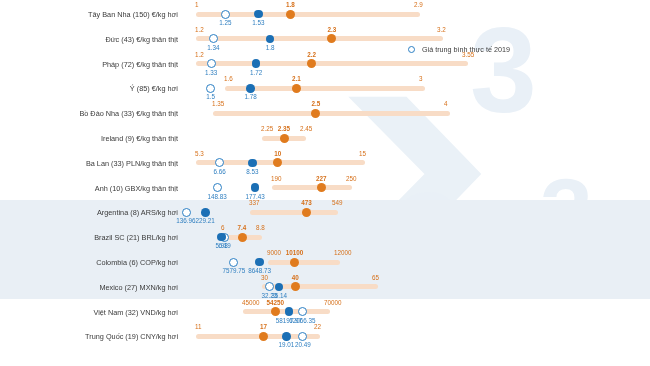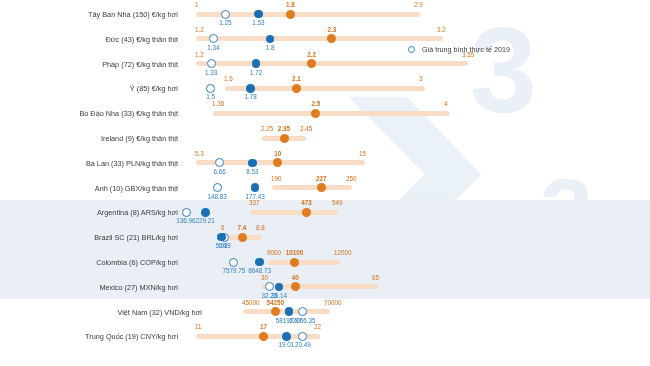--- a/index.html
+++ b/index.html
@@ -193,21 +193,21 @@
       <div class="pt hollow" style="width: 9px; height: 9px; left: 264.891px; top: 282.3px;"></div>
       <div class="pt blue" style="width: 8.5px; height: 8.5px; left: 274.785px; top: 282.55px;"></div>
       <div class="pt orange" style="width: 9px; height: 9px; left: 290.643px; top: 282.3px;"></div>
       <div class="vlab top-orange" style="top: 274.8px; left: 261px;">30</div>
       <div class="vlab top-orange bold" style="top: 274.8px; left: 281.143px; width: 28px; text-align: center;">40</div>
       <div class="vlab top-orange" style="top: 274.8px; left: 372px;">65</div>
       <div class="vlab bot-blue" style="top: 292.8px; left: 255.391px; width: 28px; text-align: center;">32.23</div>
       <div class="vlab bot-blue" style="top: 292.8px; left: 265.035px; width: 28px; text-align: center;">35.14</div>
     </div>
     <div class="row" style="top: 0px;">
-      <div class="rowlabel" style="top: 307.6px; margin-left: 24px;">Việt Nam (32) VND/kg hơi</div>
+      <div class="rowlabel" style="top: 307.6px;">Việt Nam (32) VND/kg hơi</div>
       <div class="track" style="left: 243px; top: 309.1px; width: 87px;"></div>
       <div class="pt hollow" style="width: 9px; height: 9px; left: 297.891px; top: 307.1px;"></div>
       <div class="pt blue" style="width: 8.5px; height: 8.5px; left: 284.679px; top: 307.35px;"></div>
       <div class="pt orange" style="width: 9px; height: 9px; left: 270.69px; top: 307.1px;"></div>
       <div class="vlab top-orange" style="top: 299.6px; left: 242px;">45000</div>
       <div class="vlab top-orange bold" style="top: 299.6px; left: 261.19px; width: 28px; text-align: center;">54250</div>
       <div class="vlab top-orange" style="top: 299.6px; left: 324px;">70000</div>
       <div class="vlab bot-blue" style="top: 317.6px; left: 288.391px; width: 28px; text-align: center;">62066.35</div>
       <div class="vlab bot-blue" style="top: 317.6px; left: 274.929px; width: 28px; text-align: center;">58197.97</div>
     </div>

